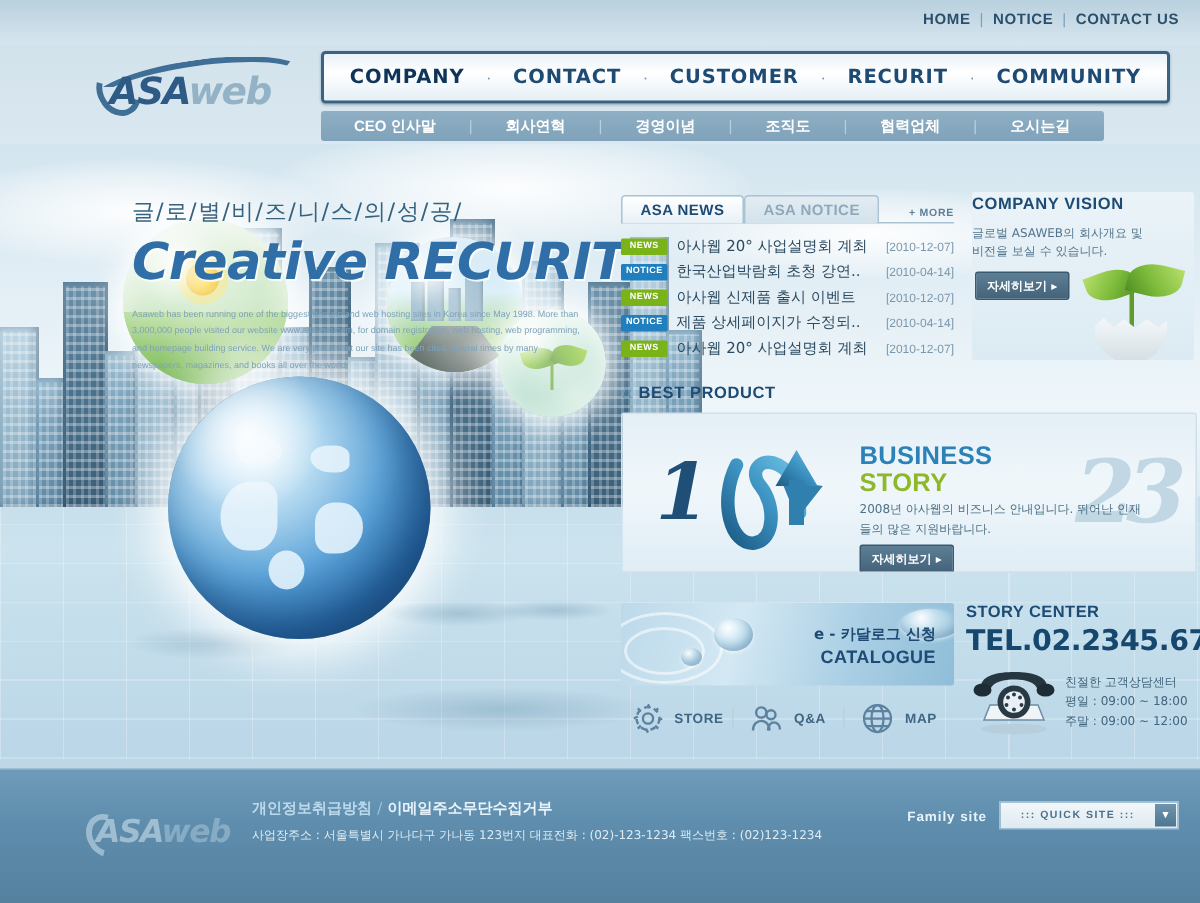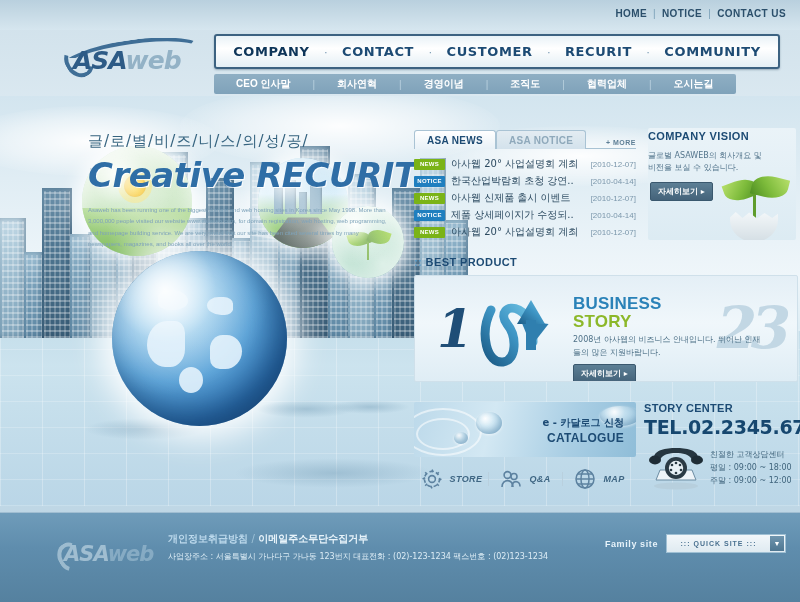--- a/index.html
+++ b/index.html
@@ -380,21 +380,21 @@
   }
   .quick-item {
     flex: 1; display: flex; align-items: center; justify-content: center; gap: 6px;
     cursor: pointer; position: relative;
   }
   .quick-item + .quick-item::before {
     content: ""; position: absolute; left: 0; top: 5px; bottom: 5px;
     width: 1px; background: #b9d0de;
   }
   .quick-label {
-    font-size: 9px; font-weight: bold; color: #3f6683; letter-spacing: .4px; font-style: italic;
+    font-size: 9px; font-weight: bold; color: #3f6683; letter-spacing: .4px;
   }
 
   
   .call { position: absolute; left: 644px; top: 402px; width: 152px; }
   .call-title {
     font-size: 11px; font-weight: bold; color: #1d4b74; letter-spacing: .3px;
   }
   .call-tel {
     margin-top: 2px;
     font-size: 19px; font-weight: bold; color: #16476f; letter-spacing: -.3px;

